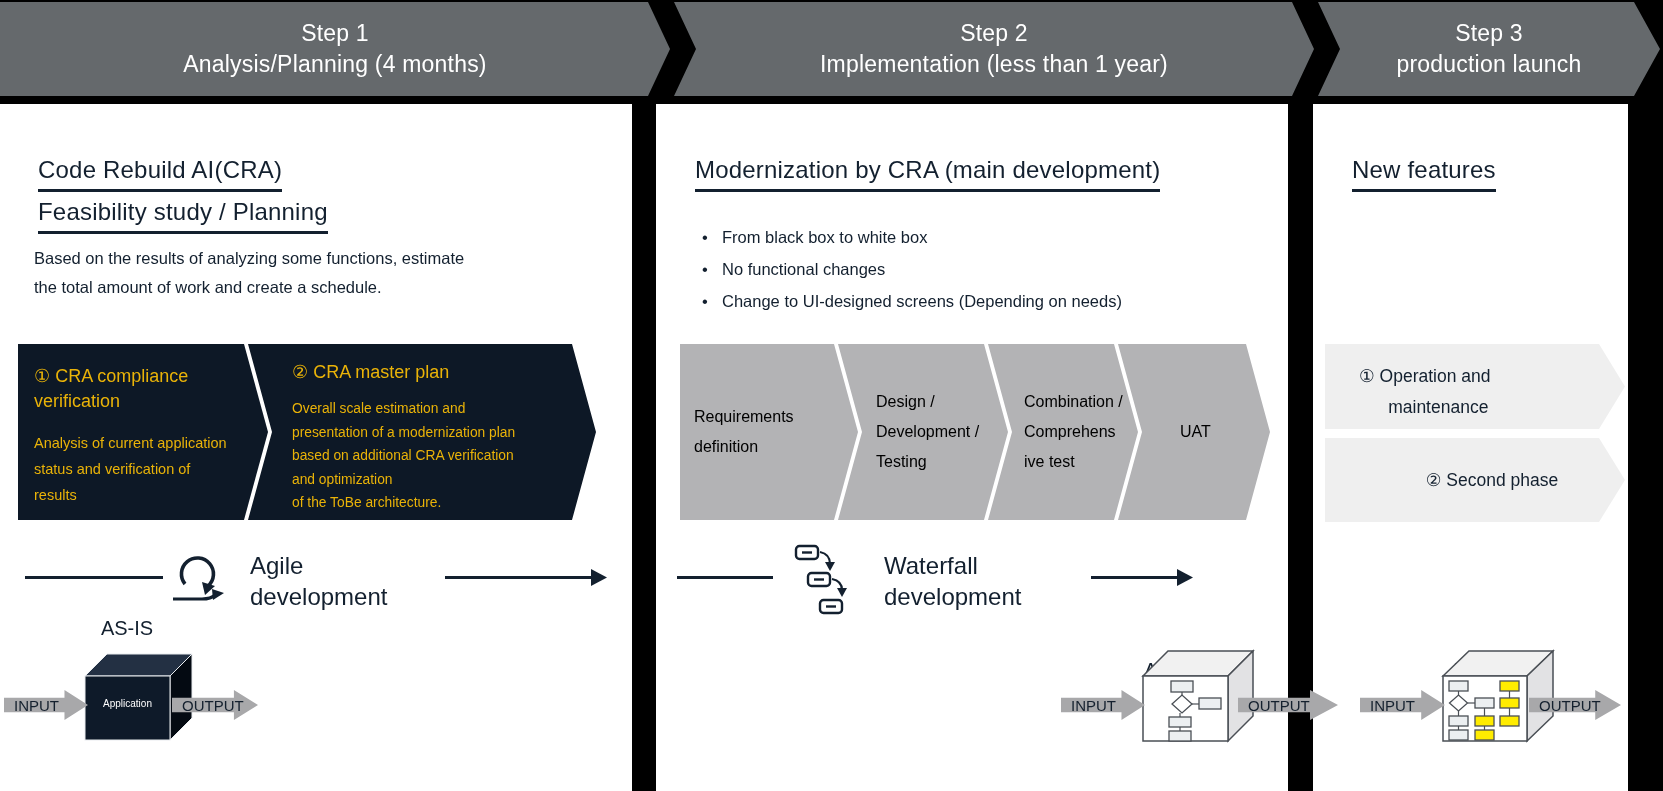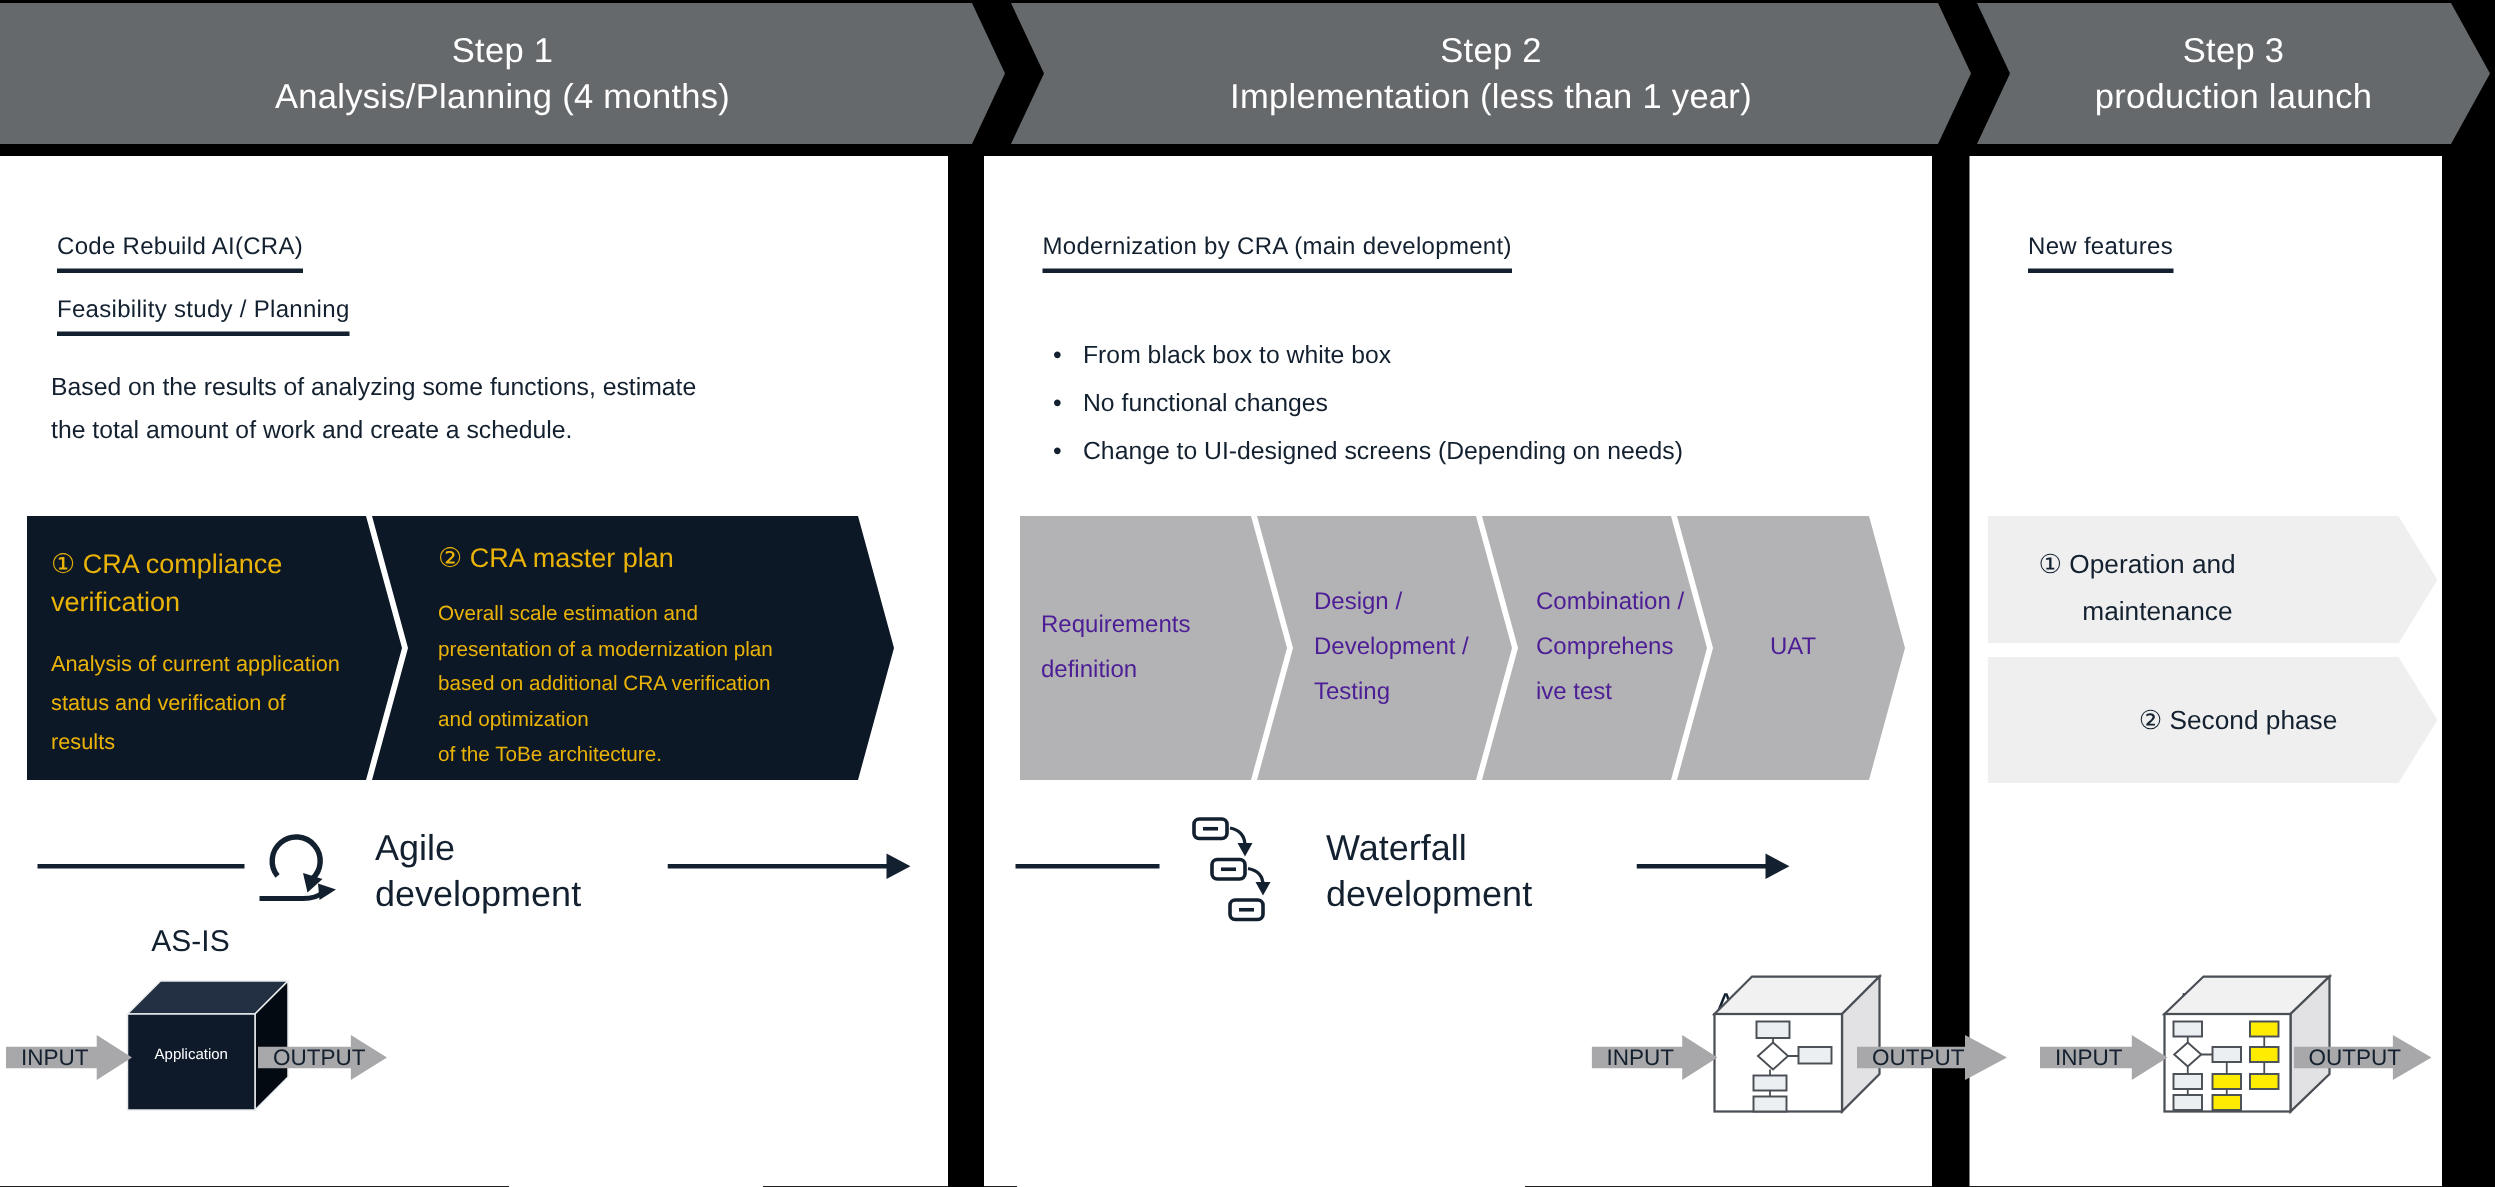--- a/index.html
+++ b/index.html
@@ -16,38 +16,38 @@
         clip-path:polygon(0 0,calc(100% - 22px) 0,100% 50%,calc(100% - 22px) 100%,0 100%,22px 50%);}
   #hdr3{left:1318px;width:342px;
         clip-path:polygon(0 0,calc(100% - 26px) 0,100% 50%,calc(100% - 26px) 100%,0 100%,22px 50%);}
 
   
   .panel{position:absolute;top:104px;bottom:0;background:#fff;}
   #panel1{left:0;width:632px;}
   #panel2{left:656px;width:632px;}
   #panel3{left:1313px;width:315px;}
 
-  .uline{position:absolute;display:inline-block;font-size:16px;letter-spacing:.2px;
+  .uline{position:absolute;display:inline-block;font-size:24px;letter-spacing:.2px;
          border-bottom:3px solid #13202f;padding-bottom:5px;white-space:nowrap;}
 
   .desc{position:absolute;font-size:16.5px;line-height:28.5px;white-space:pre-line;}
 
   
   .band{position:absolute;}
   .dkchev{position:absolute;top:0;height:176px;background:#0d1826;color:#eab308;box-sizing:border-box;}
   #dk1{left:0;width:250px;padding:20px 26px 0 16px;
        clip-path:polygon(0 0,calc(100% - 24px) 0,100% 50%,calc(100% - 24px) 100%,0 100%);}
   #dk2{left:230px;width:348px;padding:16px 30px 0 44px;
        clip-path:polygon(0 0,calc(100% - 24px) 0,100% 50%,calc(100% - 24px) 100%,0 100%,24px 50%);}
   .dk-title{font-size:18px;line-height:25px;white-space:pre-line;}
   #dk1 .dk-body{font-size:14.5px;line-height:26px;margin-top:16px;white-space:pre-line;}
   #dk2 .dk-body{font-size:13.8px;line-height:23.5px;margin-top:12px;white-space:pre-line;}
 
   
-  .grchev{position:absolute;top:0;height:176px;background:#b3b3b5;color:#4c1d95;
+  .grchev{position:absolute;top:0;height:176px;background:#b3b3b5;color:#000000;
           box-sizing:border-box;display:flex;flex-direction:column;justify-content:center;
           font-size:16px;line-height:30px;white-space:pre-line;}
   #ph0{left:0;width:178px;padding-left:14px;
        clip-path:polygon(0 0,calc(100% - 24px) 0,100% 50%,calc(100% - 24px) 100%,0 100%);}
   #ph1{left:158px;width:170px;padding-left:38px;
        clip-path:polygon(0 0,calc(100% - 24px) 0,100% 50%,calc(100% - 24px) 100%,0 100%,24px 50%);}
   #ph2{left:308px;width:150px;padding-left:36px;
        clip-path:polygon(0 0,calc(100% - 24px) 0,100% 50%,calc(100% - 24px) 100%,0 100%,24px 50%);}
   #ph3{left:438px;width:152px;padding-left:62px;
        clip-path:polygon(0 0,calc(100% - 24px) 0,100% 50%,calc(100% - 24px) 100%,0 100%,24px 50%);}

